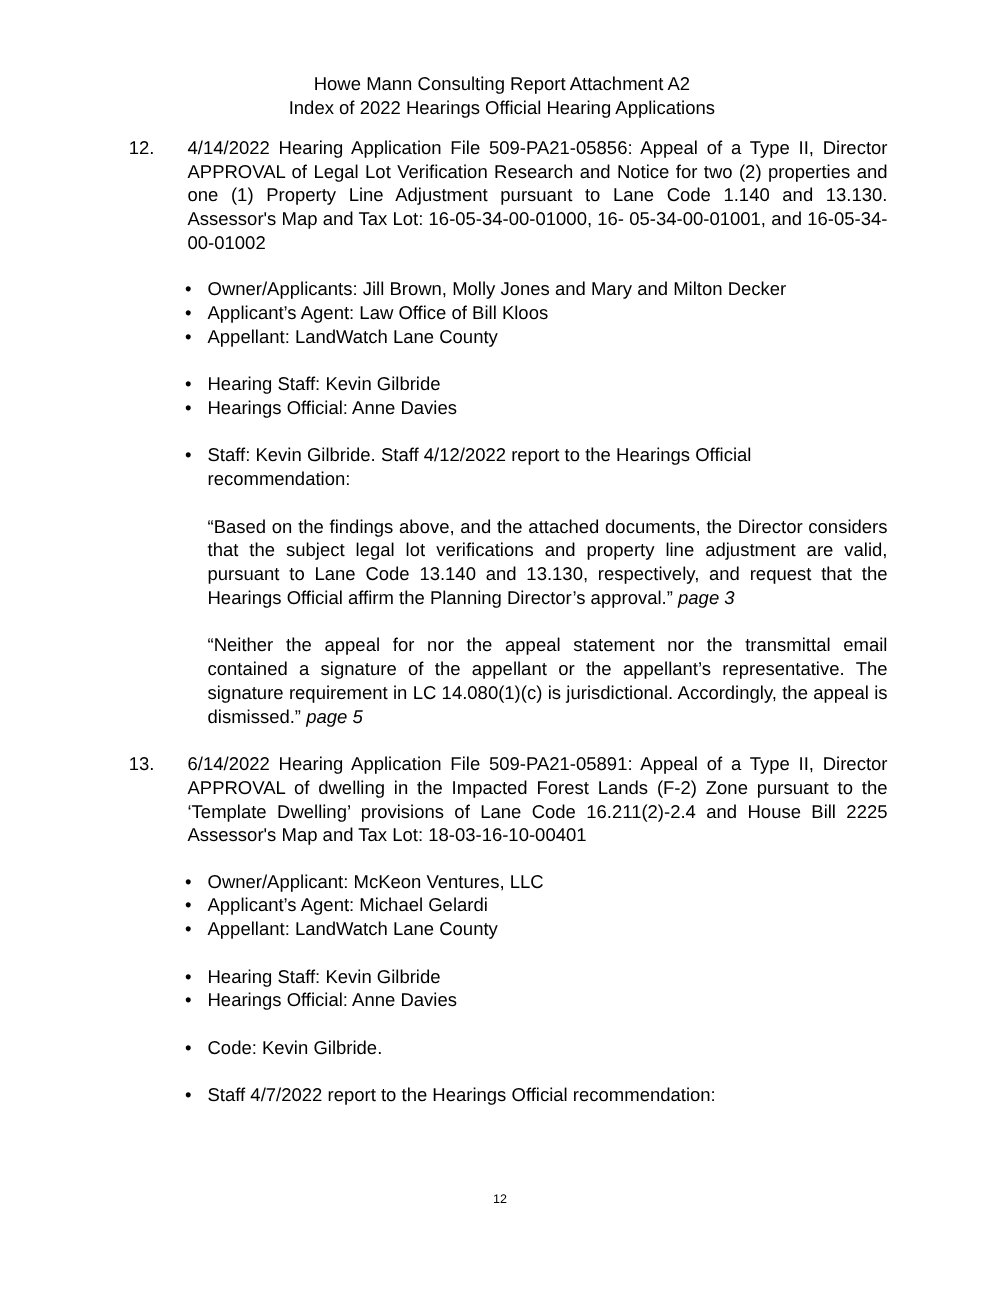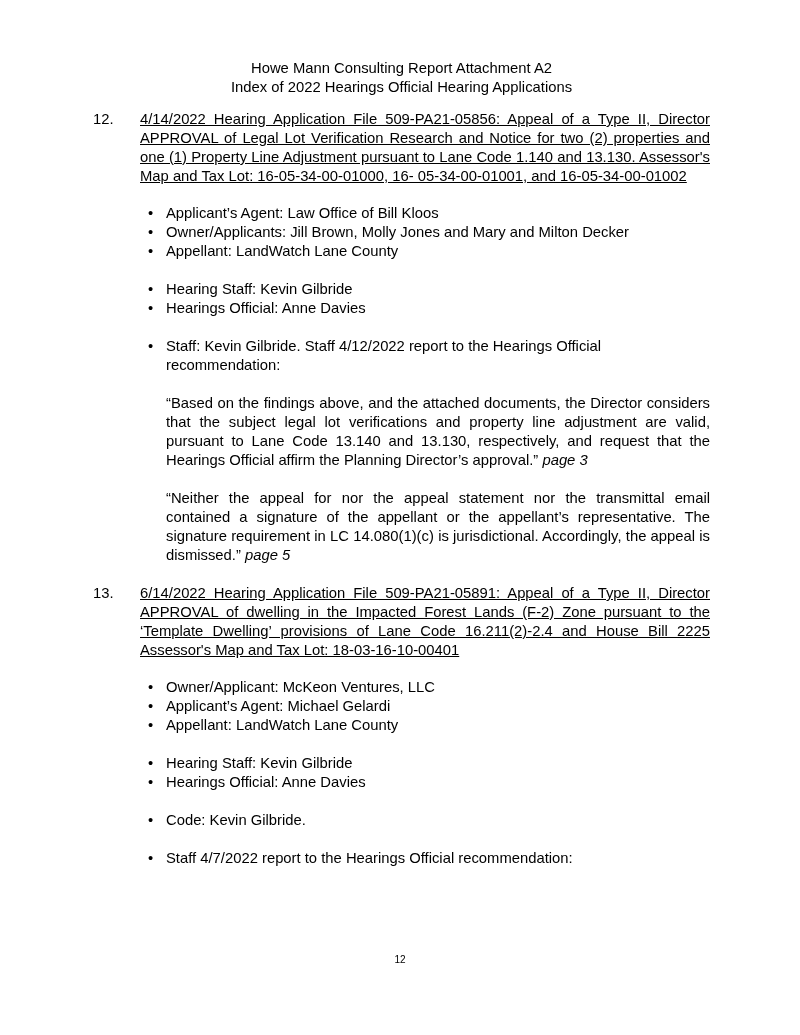--- a/index.html
+++ b/index.html
@@ -23,27 +23,26 @@
     overflow: hidden;
   }
   .doc-title {
     text-align: center;
     margin: 0 0 13px 0;
   }
   .title-line { white-space: nowrap; }
   .item { margin: 0 0 8px 0; }
   .item-heading {
     display: flex;
-    margin: 0 0 18px 0;
+    margin: 0 0 18px 10px;
   }
   .item-number { flex: 0 0 47px; }
   .item-heading-text {
     flex: 1 1 auto;
     text-align: justify;
-    text-decoration: underline;
   }
   ul.bullet-group {
     list-style: none;
     margin: 0 0 19px 0;
     padding: 0 0 0 73px;
   }
   ul.bullet-group li { position: relative; }
   ul.bullet-group li::before {
     content: "\2022";
     position: absolute;
@@ -75,22 +74,22 @@
   </div>
 
   <section class="item">
 
     <div class="item-heading">
       <span class="item-number">12.</span>
       <div class="item-heading-text">4/14/2022 Hearing Application File 509-PA21-05856: Appeal of a Type II, Director APPROVAL of Legal Lot Verification Research and Notice for two (2) properties and one (1) Property Line Adjustment pursuant to Lane Code 1.140 and 13.130. Assessor's Map and Tax Lot: 16-05-34-00-01000, 16- 05-34-00-01001, and 16-05-34-00-01002</div>
     </div>
 
     <ul class="bullet-group">
+      <li>Owner/Applicants: Jill Brown, Molly Jones and Mary and Milton Decker</li>
       <li>Applicant’s Agent: Law Office of Bill Kloos</li>
-      <li>Owner/Applicants: Jill Brown, Molly Jones and Mary and Milton Decker</li>
       <li>Appellant: LandWatch Lane County</li>
     </ul>
 
     <ul class="bullet-group">
       <li>Hearing Staff: Kevin Gilbride</li>
       <li>Hearings Official: Anne Davies</li>
     </ul>
 
     <ul class="bullet-group">
       <li>Staff: Kevin Gilbride. Staff 4/12/2022 report to the Hearings Official recommendation:</li>

